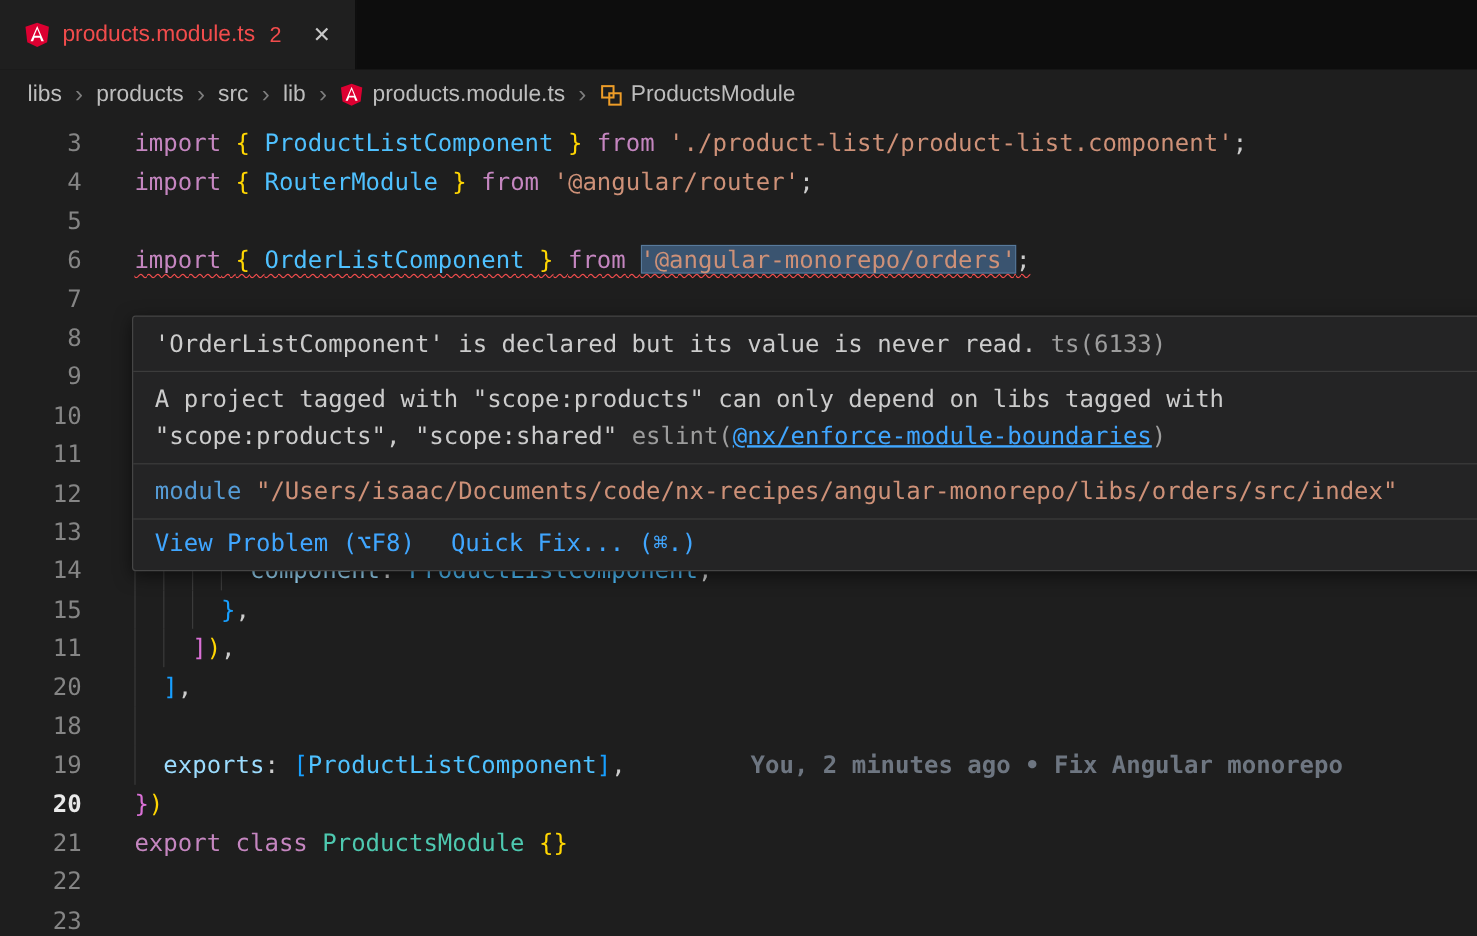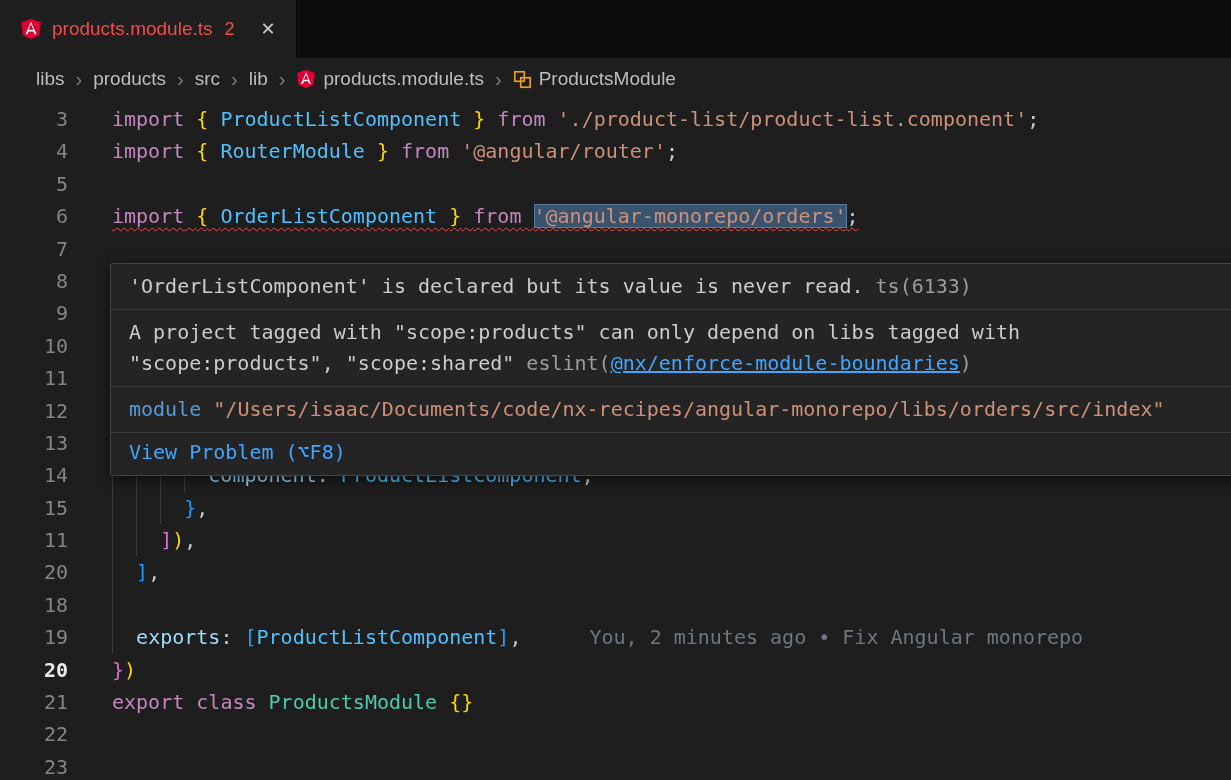--- a/index.html
+++ b/index.html
@@ -20,21 +20,21 @@
     background:#1f1f1f; border-right:1px solid #0a0a0a; cursor:pointer;
   }
   .tab-label { font-size:19px; color:var(--c-error_red,#f14c4c); }
   .tab-badge { font-size:18px; color:var(--c-error_red,#f14c4c); margin-left:2px; }
   .tab-close { font-size:18px; color:#c8c8c8; margin-left:16px; cursor:pointer; }
   .ng-icon svg { display:block; }
 
   
   .breadcrumbs {
     position:absolute; top:58px; left:0; width:100%; height:42px;
-    display:flex; align-items:center; padding-left:36px;
+    display:flex; align-items:center; padding-left:23px;
     background:var(--c-editor_bg,#1e1e1e); font-size:19px; color:#bdbdbd;
   }
   .bc-sep { color:#7e7e7e; margin:0 11px; font-size:20px; }
   .bc-item { display:inline-flex; align-items:center; gap:7px; cursor:pointer; white-space:nowrap; }
   .bc-icon svg { display:block; }
 
   
   .editor {
     position:absolute; top:100px; left:0; right:0; bottom:0;
     display:flex; font-family:"DejaVu Sans Mono","Liberation Mono",monospace;
@@ -55,21 +55,21 @@
     position:absolute; top:0; bottom:0; width:1px;
     background:var(--c-guide,#3b3b3b);
   }
   .line-content { position:relative; }
   .squiggle {
     text-decoration:underline; text-decoration-style:wavy;
     text-decoration-color:var(--c-error_red,#f14c4c);
     text-decoration-thickness:1px; text-underline-offset:4px;
     text-decoration-skip-ink:none;
   }
-  .blame { color:var(--c-blame,#6e7681); margin-left:68px; }
+  .blame { color:var(--c-blame,#6e7681); margin-left:104px;font-weight:bold; }
 
   
   .tk-kw      { color:var(--c-kw); }
   .tk-fg      { color:var(--c-fg); }
   .tk-str     { color:var(--c-str); }
   .tk-strhl   { color:var(--c-str); background:var(--c-strhl_bg,#3a5470);
                 box-shadow:inset 0 0 0 1px #587a9c; }
   .tk-com     { color:var(--c-com); }
   .tk-cls     { color:var(--c-cls); }
   .tk-clsdecl { color:var(--c-clsdecl); }
@@ -203,16 +203,17 @@
   </div>
 
   <div class="hover-popup">
     <div>
         <div class="hover-section"><span class="tk-fg">'OrderListComponent' is declared but its value is never read. </span><span class="tk-dim">ts(6133)</span></div>
         <div class="hover-section"><span class="tk-fg">A project tagged with "scope:products" can only depend on libs tagged with "scope:products", "scope:shared" </span><span class="tk-dim">eslint(</span><span class="tk-link">@nx/enforce-module-boundaries</span><span class="tk-dim">)</span></div>
         <div class="hover-section"><span class="tk-kwblue">module</span><span class="tk-fg"> </span><span class="tk-str">"/Users/isaac/Documents/code/nx-recipes/angular-monorepo/libs/orders/src/index"</span></div>
       </div>
     <div class="hover-actions">
         <span class="hover-action">View Problem (⌥F8)</span>
+        <span class="hover-action">Quick Fix... (⌘.)</span>
       </div>
   </div>
 
 </div>
 
 </body></html>

